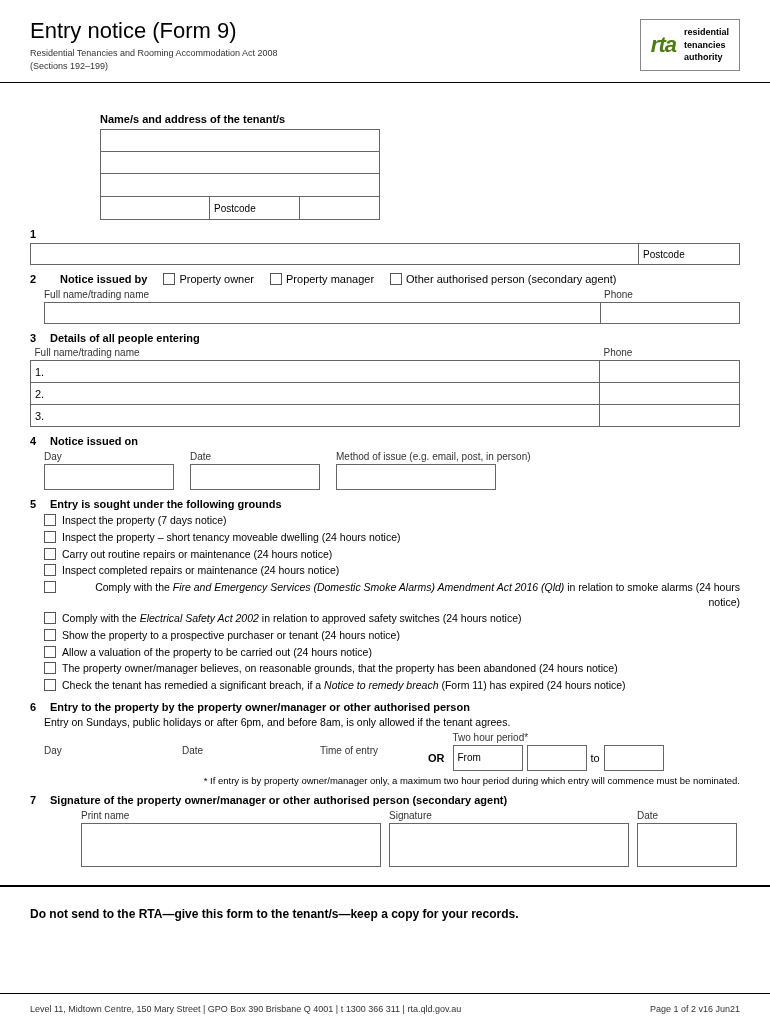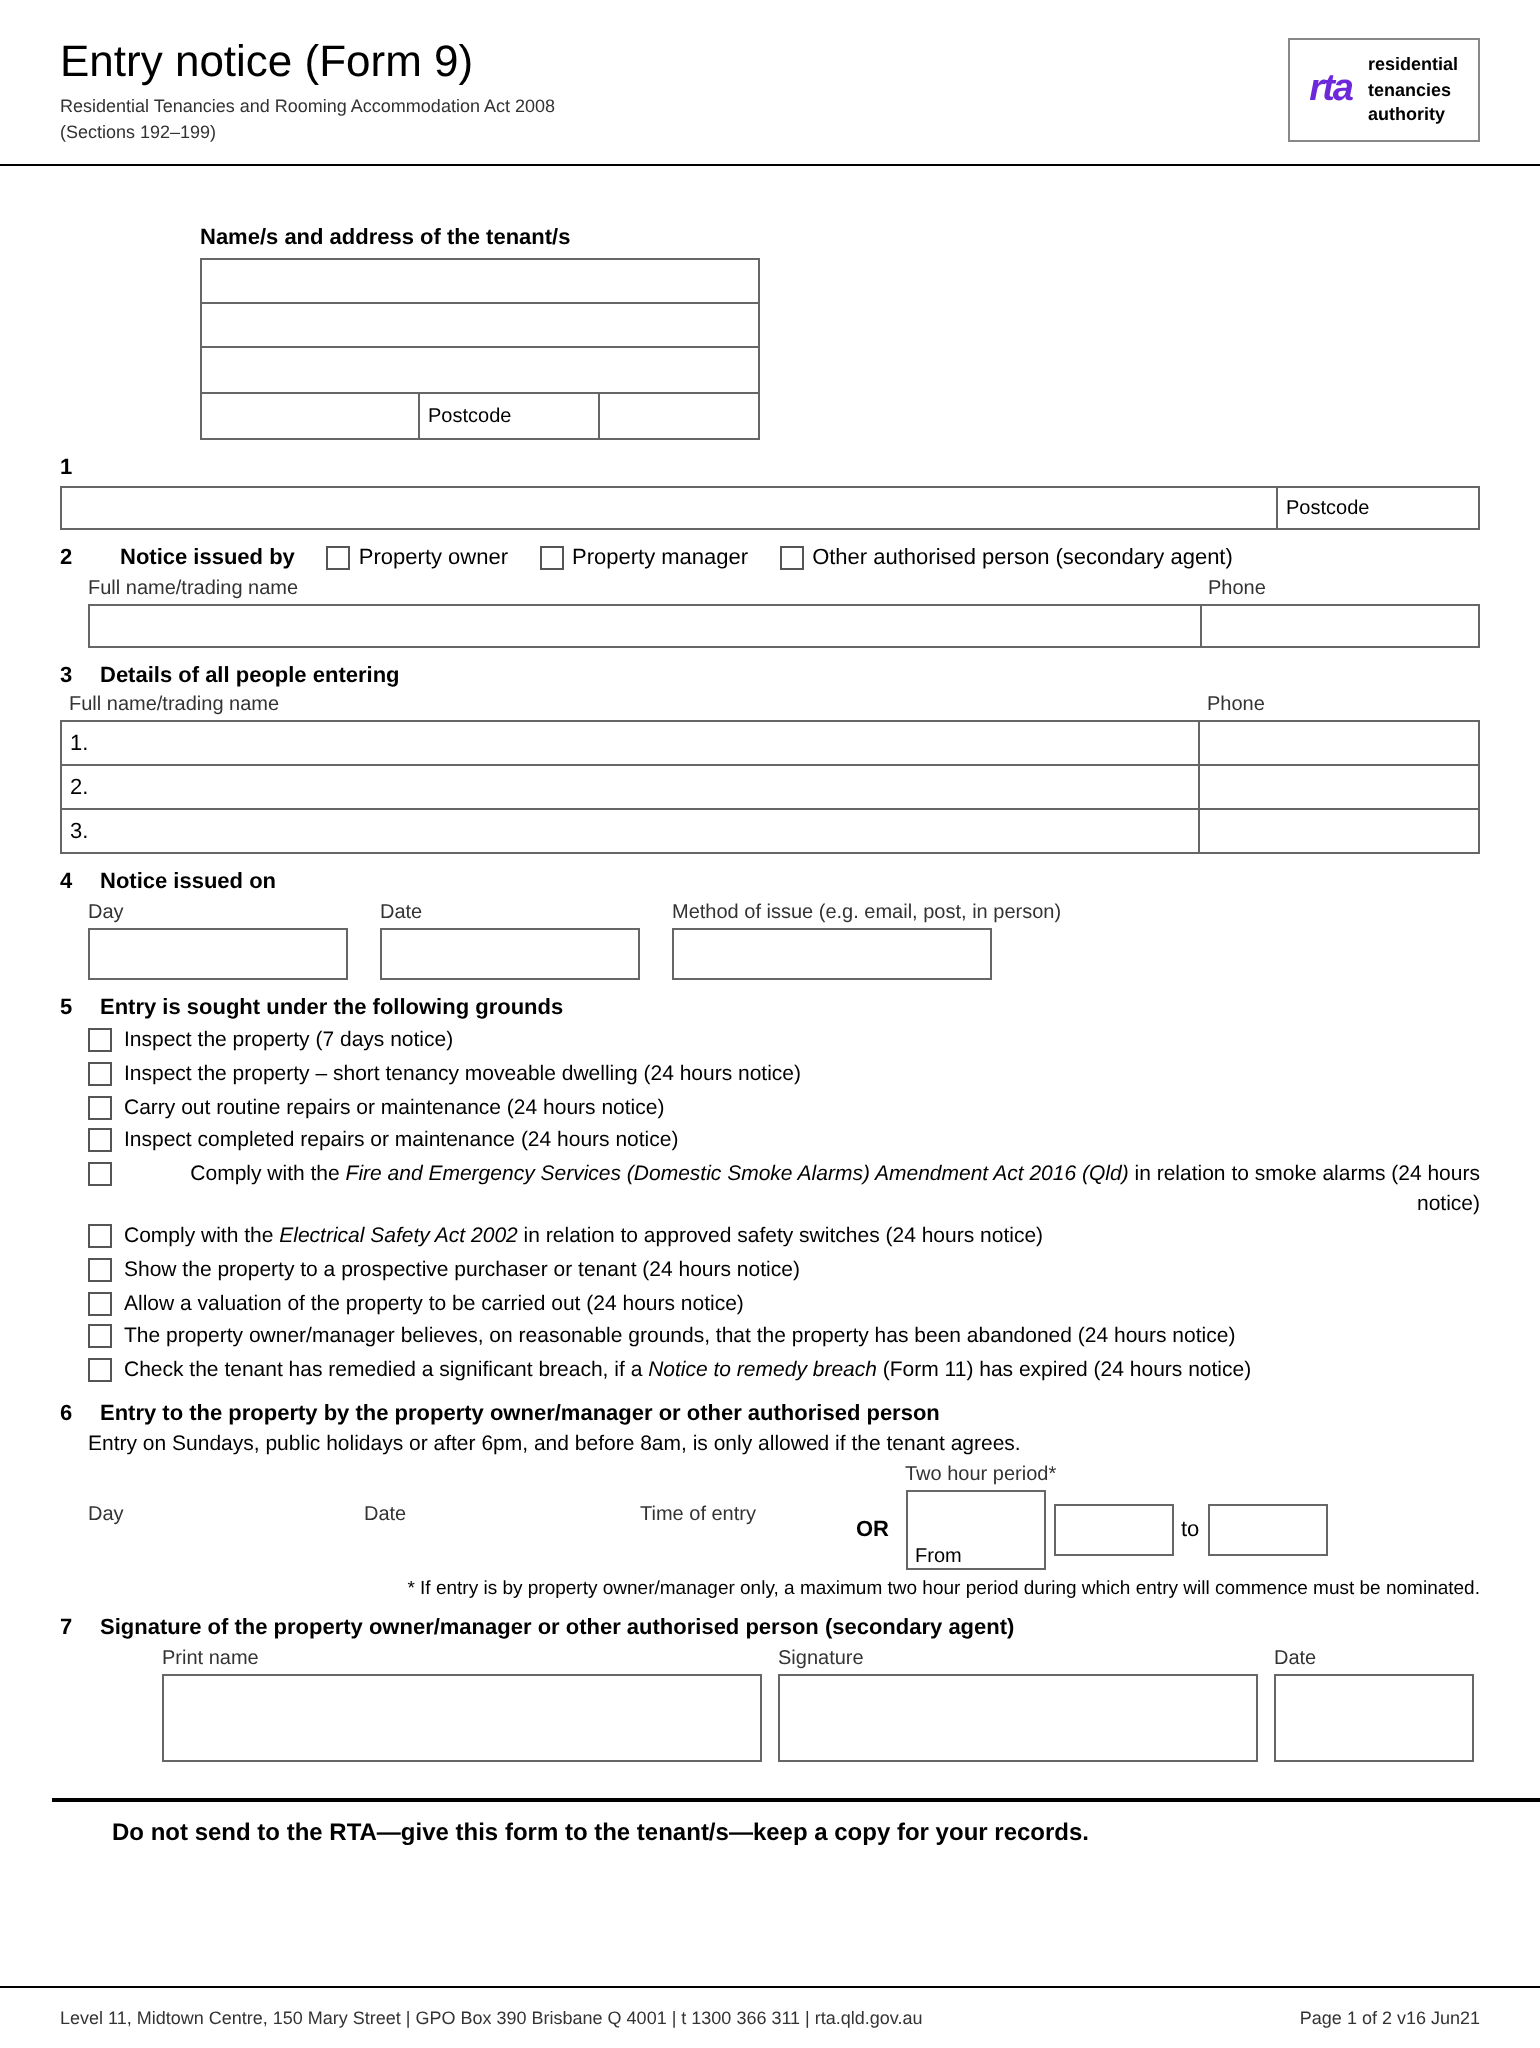--- a/index.html
+++ b/index.html
@@ -39,23 +39,23 @@
       line-height: 1.4;
     }
     .logo-box {
       border: 1.5px solid #888;
       padding: 6px 10px;
       display: flex;
       align-items: center;
       gap: 8px;
     }
     .logo-rta {
-      font-size: 19px;
-      font-weight: bold;
-      color: #6d28d9;
+      font-size: 22px;
+      font-weight: bold;
+      color: #4d7c0f;
       font-style: italic;
       letter-spacing: -1px;
     }
     .logo-text {
       font-size: 9px;
       color: #000;
       line-height: 1.4;
       font-weight: bold;
     }
     .divider {
@@ -306,24 +306,24 @@
       font-size: 11px;
       margin-top: 14px;
     }
     .from-to-row {
       display: flex;
       align-items: center;
       gap: 4px;
     }
     .from-field {
       border: 1px solid #666;
-      height: 40px;
+      height: 26px;
       width: 70px;
       display: flex;
-      align-items: flex-end;
+      align-items: center;
       padding: 0 4px;
       font-size: 10px;
     }
     .to-label { font-size: 11px; }
     .to-field {
       border: 1px solid #666;
       height: 26px;
       width: 60px;
     }
     .sec6-footnote {
@@ -345,24 +345,23 @@
       font-size: 10px;
       color: #333;
       margin-bottom: 2px;
     }
     .sig-name-field { width: 300px; height: 44px; border: 1px solid #666; }
     .sig-sig-field { width: 240px; height: 44px; border: 1px solid #666; }
     .sig-date-field { width: 100px; height: 44px; border: 1px solid #666; }
     
     .do-not-send {
       border-top: 2px solid #000;
-      padding: 8px 30px;
+      padding: 20px 30px;
       font-weight: bold;
       font-size: 12px;
-      margin-left: 26px;
     }
     
     .footer {
       border-top: 1.5px solid #000;
       padding: 10px 30px;
       font-size: 9px;
       color: #333;
       display: flex;
       justify-content: space-between;
       align-items: center;

